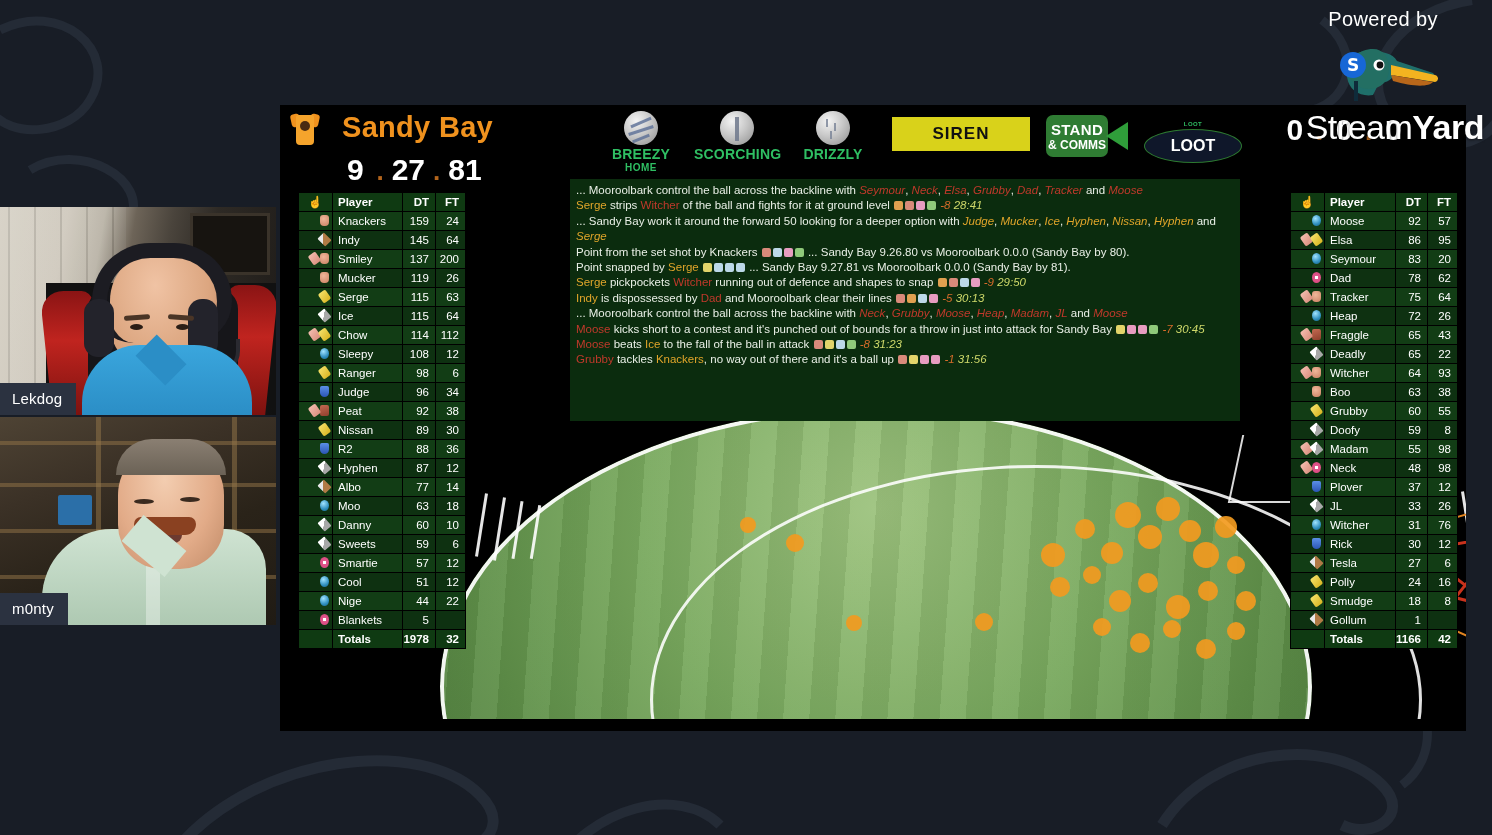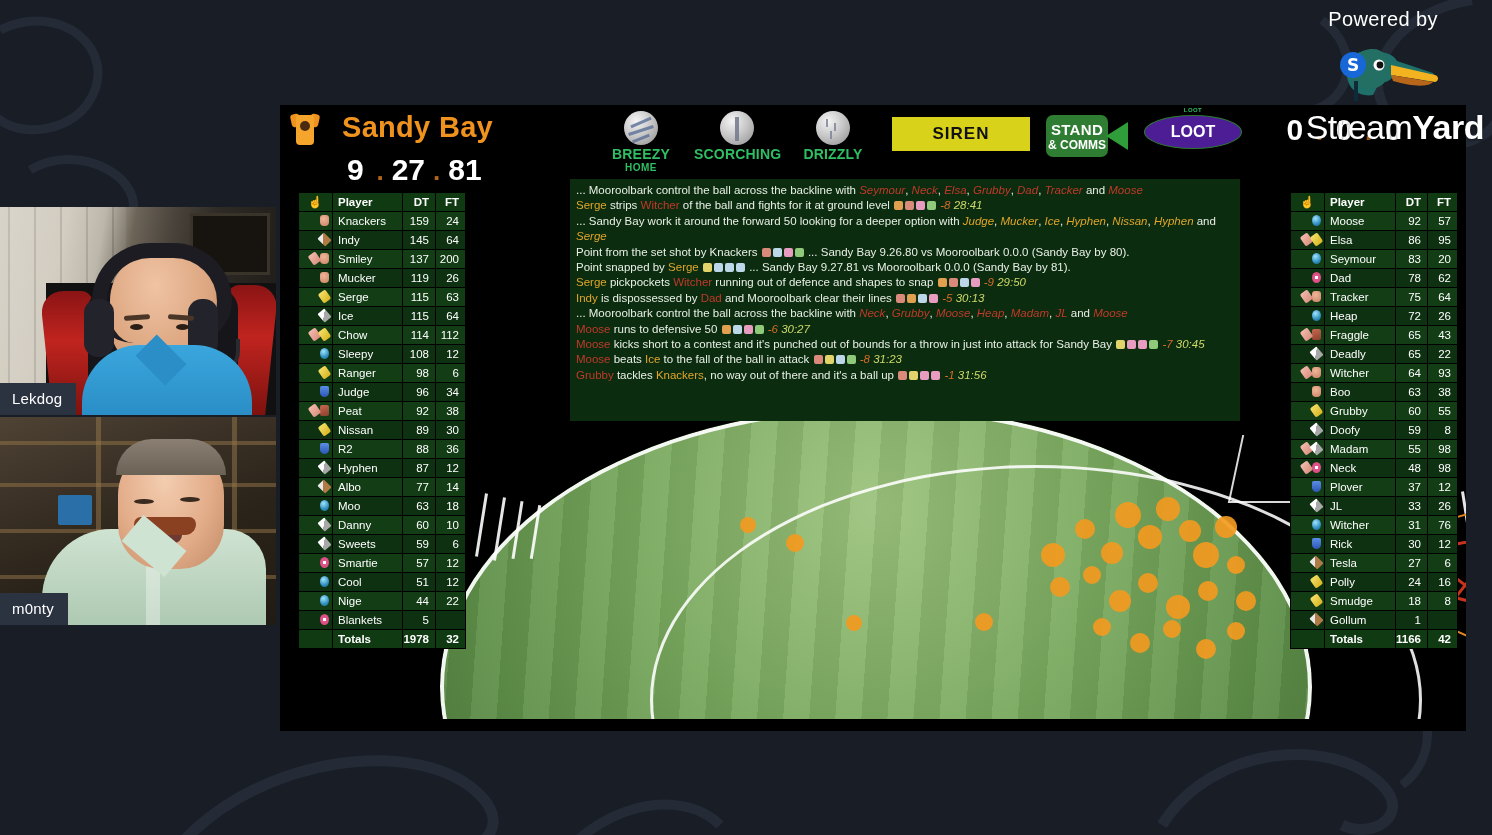--- a/index.html
+++ b/index.html
@@ -163,22 +163,22 @@
     display: flex; align-items: center; justify-content: center; cursor: pointer;
     font-family: "Liberation Sans", sans-serif; border: none;
   }
   #btn-stand { position: relative; margin-top: 6px; display: flex; align-items: center; cursor: pointer; }
   #btn-stand .box { width: 62px; height: 42px; background: #2f7c33; border-radius: 7px;
      color: #fff; display:flex; flex-direction:column; align-items:center; justify-content:center; line-height:1; }
   #btn-stand .box .l1 { font-size: 15px; font-weight: bold; letter-spacing: .3px; }
   #btn-stand .box .l2 { font-size: 12px; font-weight: bold; margin-top: 2px; }
   #btn-stand .cam-tri { width: 0; height: 0; border-top: 14px solid transparent;
      border-bottom: 14px solid transparent; border-left: 22px solid #2f9e3a; margin-left: -2px; transform: rotate(180deg); }
-  #btn-loot { margin-top: 6px; width: 98px; height: 34px; border-radius: 50%;
-     background: #4c1d95; border: 1px solid #2d7a30; color: #fff; font-size: 16px; font-weight: bold;
+  #btn-loot { margin-top: 20px; width: 98px; height: 34px; border-radius: 50%;
+     background: #0f172a; border: 1px solid #2d7a30; color: #fff; font-size: 16px; font-weight: bold;
      display: flex; align-items: center; justify-content: center; cursor: pointer; position: relative;
      font-family: "Liberation Sans", sans-serif; }
   #btn-loot .tiny { position: absolute; top: -9px; left: 50%; transform: translateX(-50%);
      font-size: 6px; color: #2fbf63; letter-spacing: .4px; }
 
   
   .ptable { position: absolute; top: 87px; width: 168px; z-index: 6;
      font-family: "Liberation Sans", sans-serif; }
   #ptable-home { left: 18px; }
   #ptable-away { right: 8px; }
@@ -752,21 +752,20 @@
     <div id="commentary">
         <div class="ln"><span>... Mooroolbark control the ball across the backline  with </span><span class="away it">Seymour</span><span>, </span><span class="away it">Neck</span><span>, </span><span class="away it">Elsa</span><span>, </span><span class="away it">Grubby</span><span>, </span><span class="away it">Dad</span><span>, </span><span class="away it">Tracker</span><span> and </span><span class="away it">Moose</span></div>
         <div class="ln"><span class="home">Serge</span><span> strips </span><span class="away">Witcher</span><span> of the ball and fights for it at ground level </span><span class="chip chip-o"></span><span class="chip chip-r"></span><span class="chip chip-p"></span><span class="chip chip-g"></span><span class="dis"> -8 </span><span class="time">28:41</span></div>
         <div class="ln"><span>... Sandy Bay work it around the forward 50 looking for a deeper option with </span><span class="home it">Judge</span><span>, </span><span class="home it">Mucker</span><span>, </span><span class="home it">Ice</span><span>, </span><span class="home it">Hyphen</span><span>, </span><span class="home it">Nissan</span><span>, </span><span class="home it">Hyphen</span><span> and</span></div>
         <div class="ln"><span class="home it">Serge</span></div>
         <div class="ln"><span>Point from the set shot by Knackers </span><span class="chip chip-r"></span><span class="chip chip-c"></span><span class="chip chip-p"></span><span class="chip chip-g"></span><span> ... Sandy Bay 9.26.80 vs Mooroolbark 0.0.0 (Sandy Bay by 80).</span></div>
         <div class="ln"><span>Point snapped by </span><span class="home">Serge</span><span> </span><span class="chip chip-y"></span><span class="chip chip-c"></span><span class="chip chip-c"></span><span class="chip chip-c"></span><span> ... Sandy Bay 9.27.81 vs Mooroolbark 0.0.0 (Sandy Bay by 81).</span></div>
         <div class="ln"><span class="home">Serge</span><span> pickpockets </span><span class="away">Witcher</span><span> running out of defence and shapes to snap </span><span class="chip chip-o"></span><span class="chip chip-r"></span><span class="chip chip-c"></span><span class="chip chip-p"></span><span class="dis"> -9 </span><span class="time">29:50</span></div>
         <div class="ln"><span class="home">Indy</span><span> is dispossessed by </span><span class="away">Dad</span><span> and Mooroolbark clear their lines </span><span class="chip chip-r"></span><span class="chip chip-o"></span><span class="chip chip-c"></span><span class="chip chip-p"></span><span class="dis"> -5 </span><span class="time">30:13</span></div>
         <div class="ln"><span>... Mooroolbark control the ball across the backline  with </span><span class="away it">Neck</span><span>, </span><span class="away it">Grubby</span><span>, </span><span class="away it">Moose</span><span>, </span><span class="away it">Heap</span><span>, </span><span class="away it">Madam</span><span>, </span><span class="away it">JL</span><span> and </span><span class="away it">Moose</span></div>
-        <div class="ln"><span class="away">Moose</span><span> runs to defensive 50 </span><span class="chip chip-o"></span><span class="chip chip-c"></span><span class="chip chip-p"></span><span class="chip chip-g"></span><span class="dis"> -6 </span><span class="time">30:27</span></div>
         <div class="ln"><span class="away">Moose</span><span> kicks short to a contest and it's punched out of bounds for a throw in just into attack for Sandy Bay </span><span class="chip chip-y"></span><span class="chip chip-p"></span><span class="chip chip-p"></span><span class="chip chip-g"></span><span class="dis"> -7 </span><span class="time">30:45</span></div>
         <div class="ln"><span class="away">Moose</span><span> beats </span><span class="home">Ice</span><span> to the fall of the ball in attack </span><span class="chip chip-r"></span><span class="chip chip-y"></span><span class="chip chip-c"></span><span class="chip chip-g"></span><span class="dis"> -8 </span><span class="time">31:23</span></div>
         <div class="ln"><span class="away">Grubby</span><span> tackles </span><span class="home">Knackers</span><span>, no way out of there and it's a ball up </span><span class="chip chip-r"></span><span class="chip chip-y"></span><span class="chip chip-p"></span><span class="chip chip-p"></span><span class="dis"> -1 </span><span class="time">31:56</span></div>
       </div>
 
     <div id="field">
       <div class="oval">
         <div class="oval-inner"></div>
         <div class="goalsquare"></div>
         <div class="centre-circle"></div>

